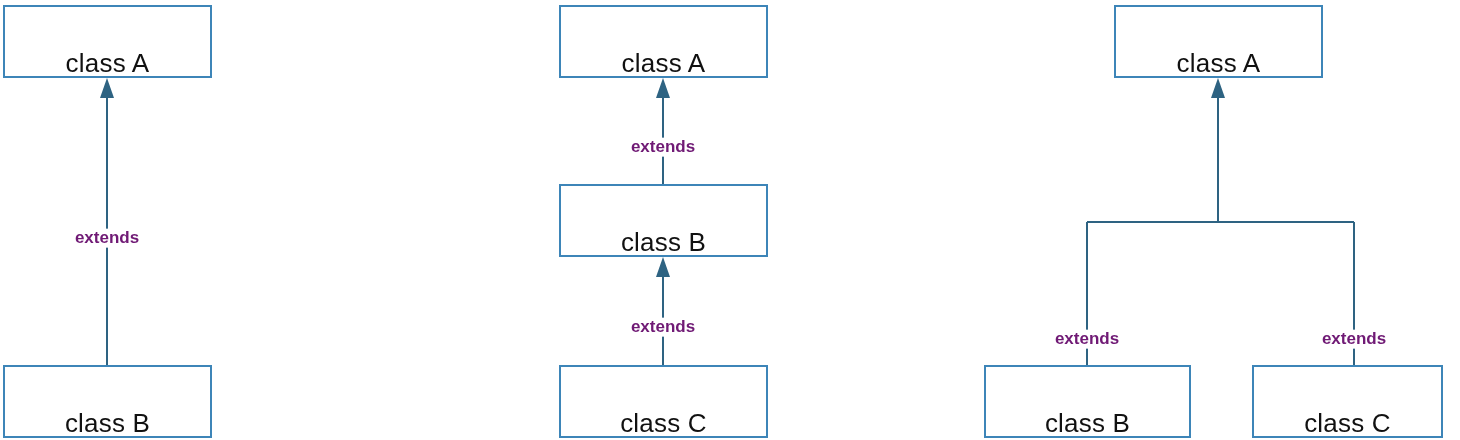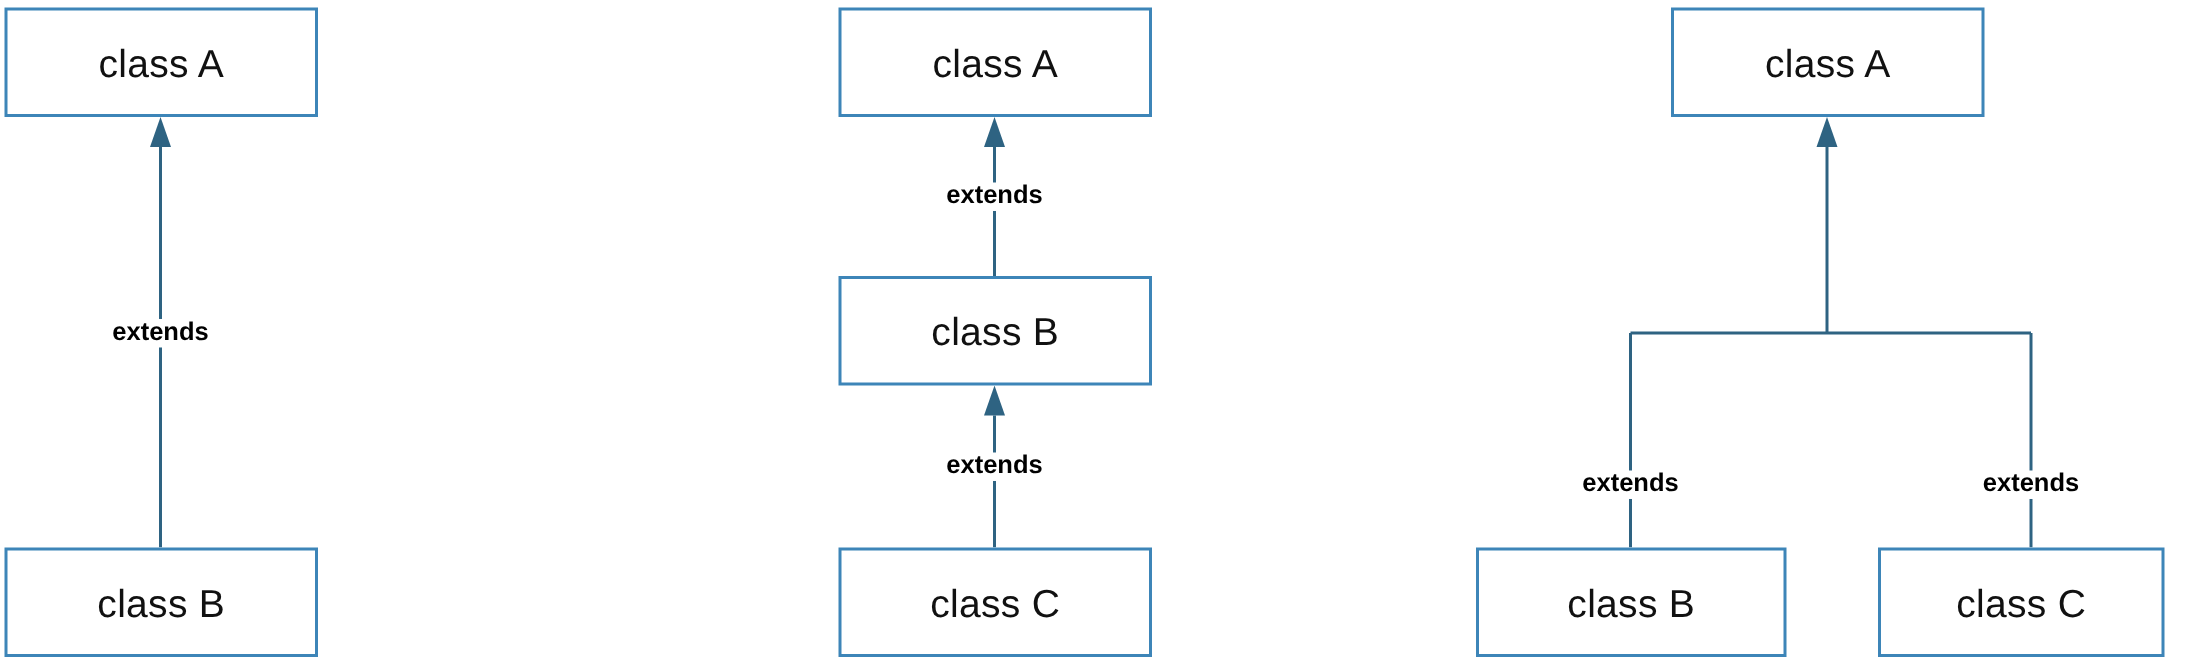--- a/index.html
+++ b/index.html
@@ -23,43 +23,44 @@
     top: 0;
     width: 1460px;
     height: 440px;
   }
   .class-box {
     position: absolute;
     box-sizing: border-box;
     background: #ffffff;
     border: 2px solid #3d85b8;
     display: flex;
-    align-items: center;
+    align-items: flex-end;
     justify-content: center;
   }
   .class-label {
     font-family: "Liberation Sans", "DejaVu Sans", sans-serif;
     font-size: 26px;
     font-weight: 400;
     color: #111111;
     letter-spacing: 0.2px;
     line-height: 1;
     white-space: nowrap;
   }
   .edge-label {
     position: absolute;
     font-family: "Liberation Sans", "DejaVu Sans", sans-serif;
     font-size: 17px;
     font-weight: 600;
-    color: #000000;
+    color: #701a75;
     background: #ffffff;
     padding: 0 6px;
     line-height: 1.1;
     white-space: nowrap;
     transform: translate(-50%, -50%);
+    margin-top: 16px;
   }
   .watermark {
     position: absolute;
     font-family: "Liberation Sans", "DejaVu Sans", sans-serif;
     font-size: 19px;
     color: #cfcfcf;
     white-space: nowrap;
     letter-spacing: 1px;
     transform: translate(-50%, -50%);
     pointer-events: none;

